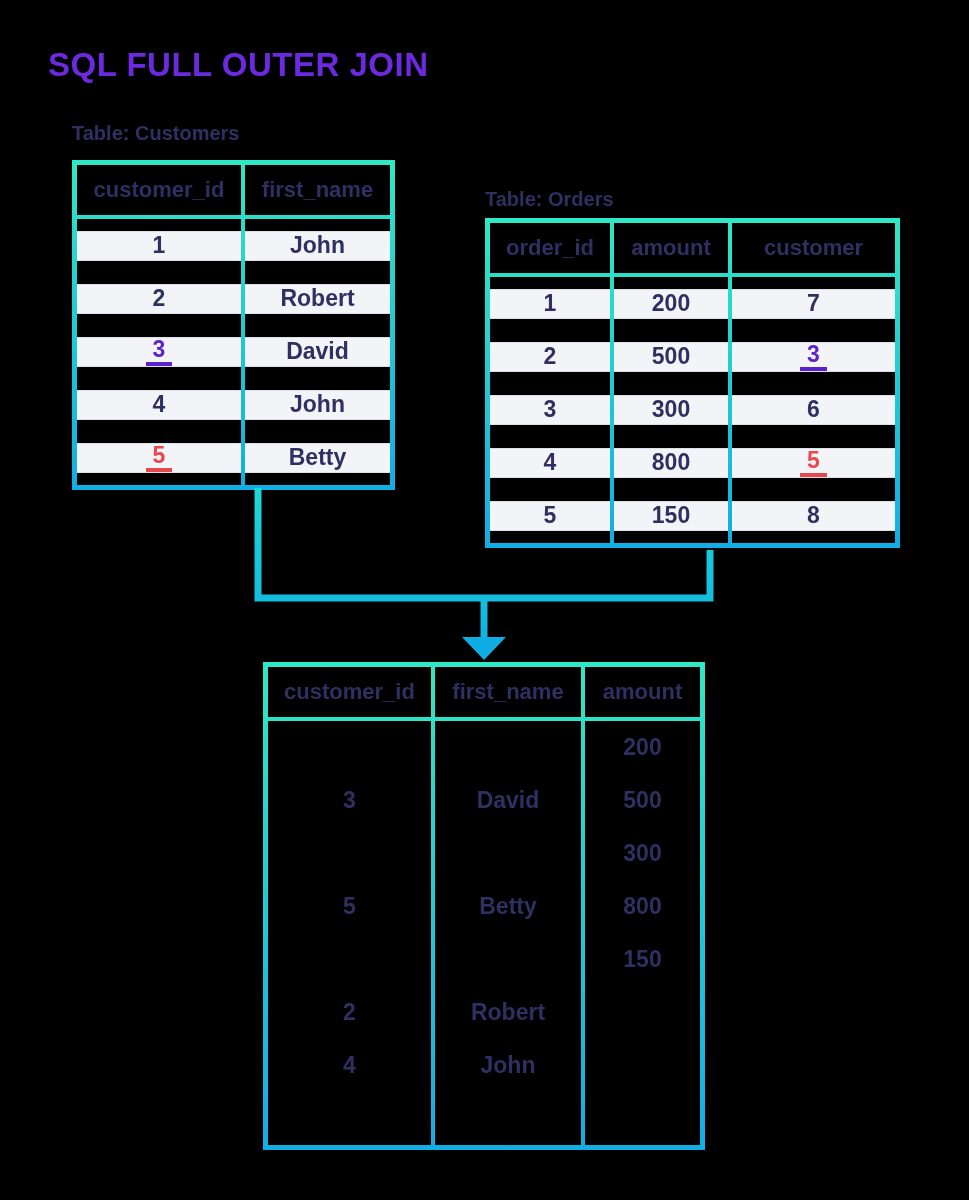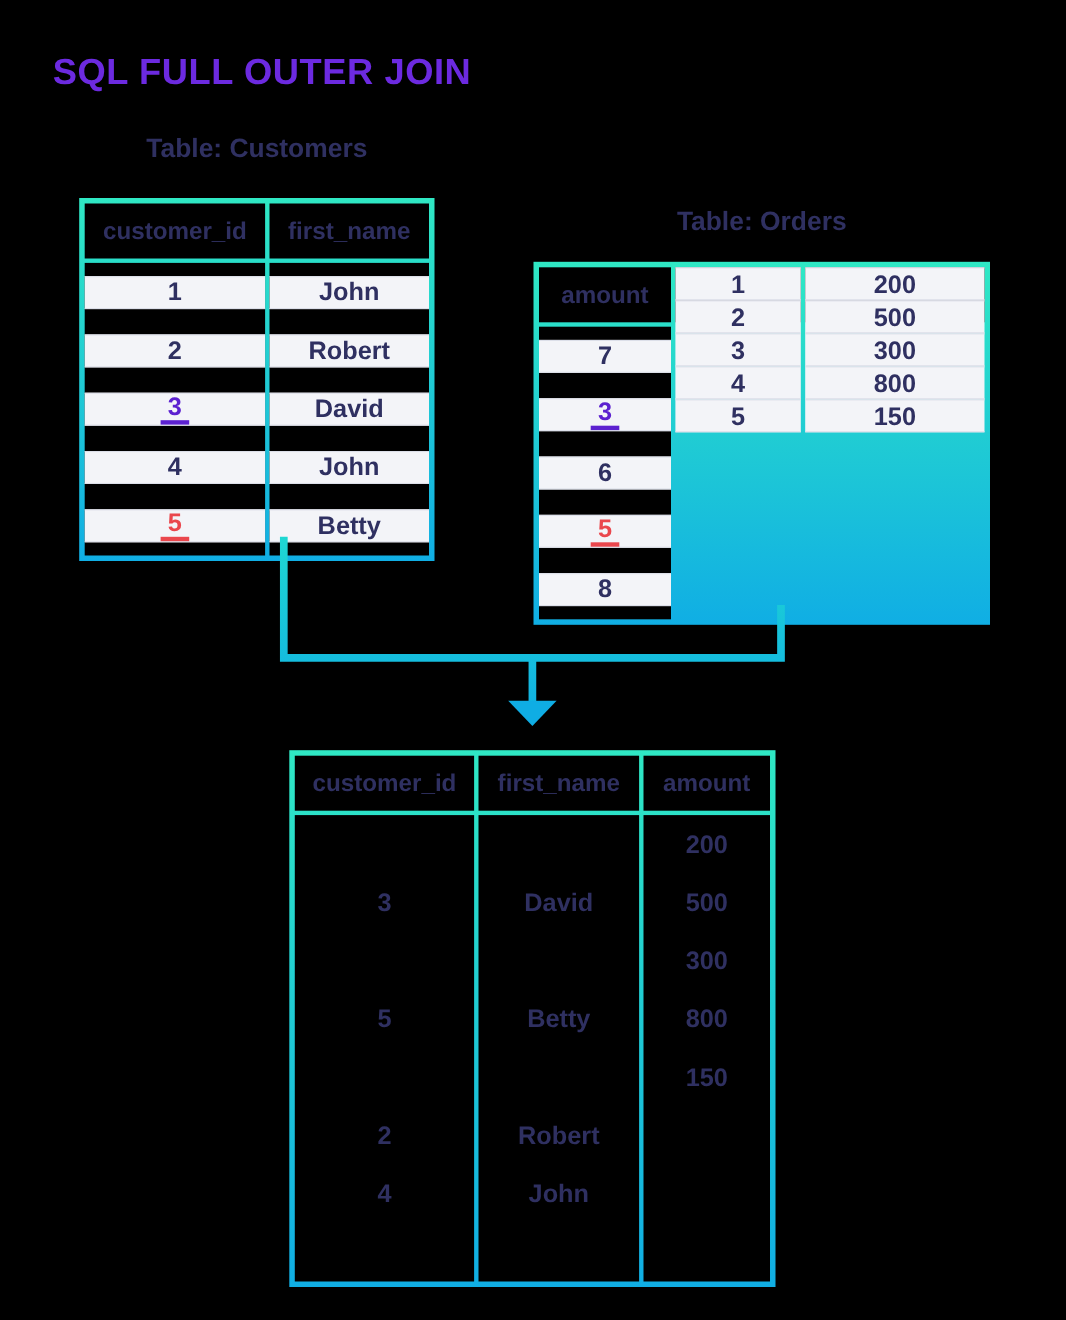--- a/index.html
+++ b/index.html
@@ -5,30 +5,30 @@
   html,body{margin:0;padding:0;background:#000;}
   .canvas{
     position:relative;width:969px;height:1200px;background:#000;overflow:hidden;
     font-family:"Liberation Sans","DejaVu Sans",sans-serif;font-weight:700;
   }
   .title{
     position:absolute;top:46px;left:0;width:969px;
     font-size:33px;letter-spacing:.5px;color:#6c2ae0;margin-left:48px;
   }
   .tbl-label{
-    position:absolute;text-align:center;font-size:24px;color:#2f3061;
+    position:absolute;text-align:left;font-size:20px;color:#2f3061;
   }
   .lbl-customers{left:72px;width:323px;top:122px;}
   .lbl-orders{left:485px;width:415px;top:188px;}
 
   
   .tbl{
     position:absolute;box-sizing:border-box;display:grid;
     background:linear-gradient(180deg,#2fe8c4 0%,#10aee4 100%);
-    padding:5px;gap:4px;margin-top:20px;
+    padding:5px;gap:4px;
   }
   .tbl-customers{left:72px;top:160px;width:323px;height:330px;
     grid-template-columns:164px 145px;grid-template-rows:50px 1fr;}
   .tbl-orders{left:485px;top:218px;width:415px;height:330px;
     grid-template-columns:120px 114px 163px;grid-template-rows:50px 1fr;}
   .tbl-result{left:263px;top:662px;width:442px;height:488px;
     grid-template-columns:163px 146px 115px;grid-template-rows:50px 1fr;}
 
   .hdr-cell{
     background:#000;display:flex;align-items:center;justify-content:center;
@@ -94,21 +94,23 @@
           <div class="strip">John</div>
         </div>
       <div class="slot">
           <div class="strip">Betty</div>
         </div>
     </div>
   </div>
 
   <div class="tbl-label lbl-orders">Table: Orders</div>
   <div class="tbl tbl-orders">
+    <div class="hdr-cell">order_id</div>
     <div class="hdr-cell">amount</div>
+    <div class="hdr-cell">customer</div>
     <div class="body-col">
       <div class="slot">
           <div class="strip">1</div>
         </div>
       <div class="slot">
           <div class="strip">2</div>
         </div>
       <div class="slot">
           <div class="strip">3</div>
         </div>

